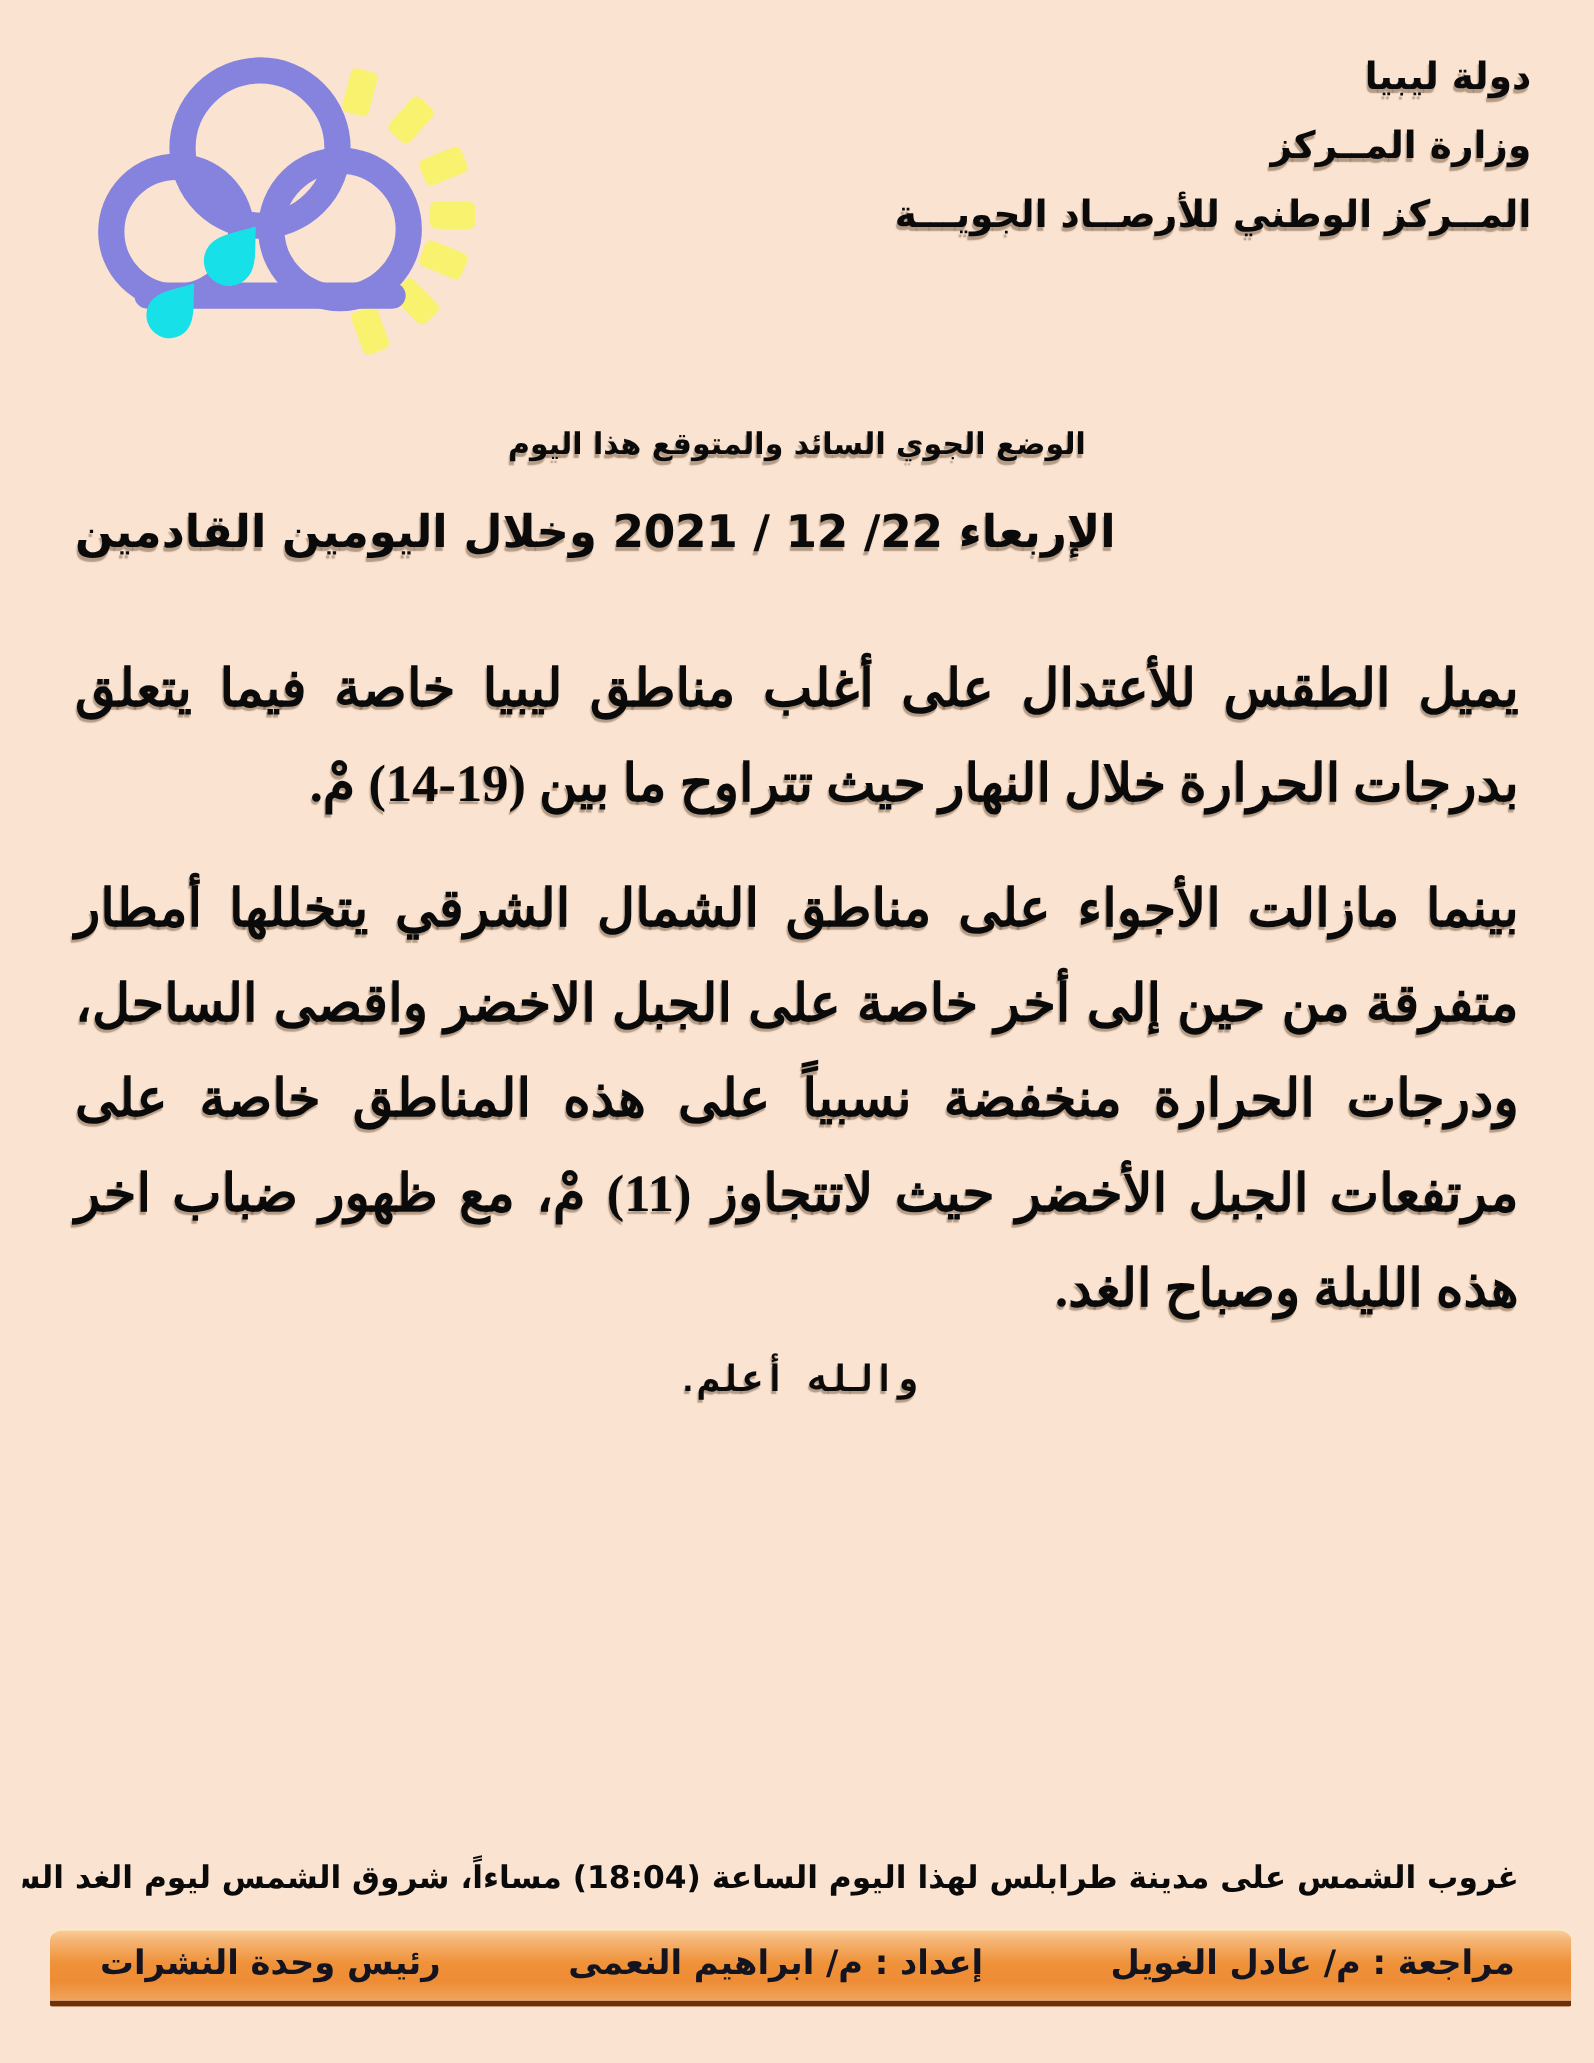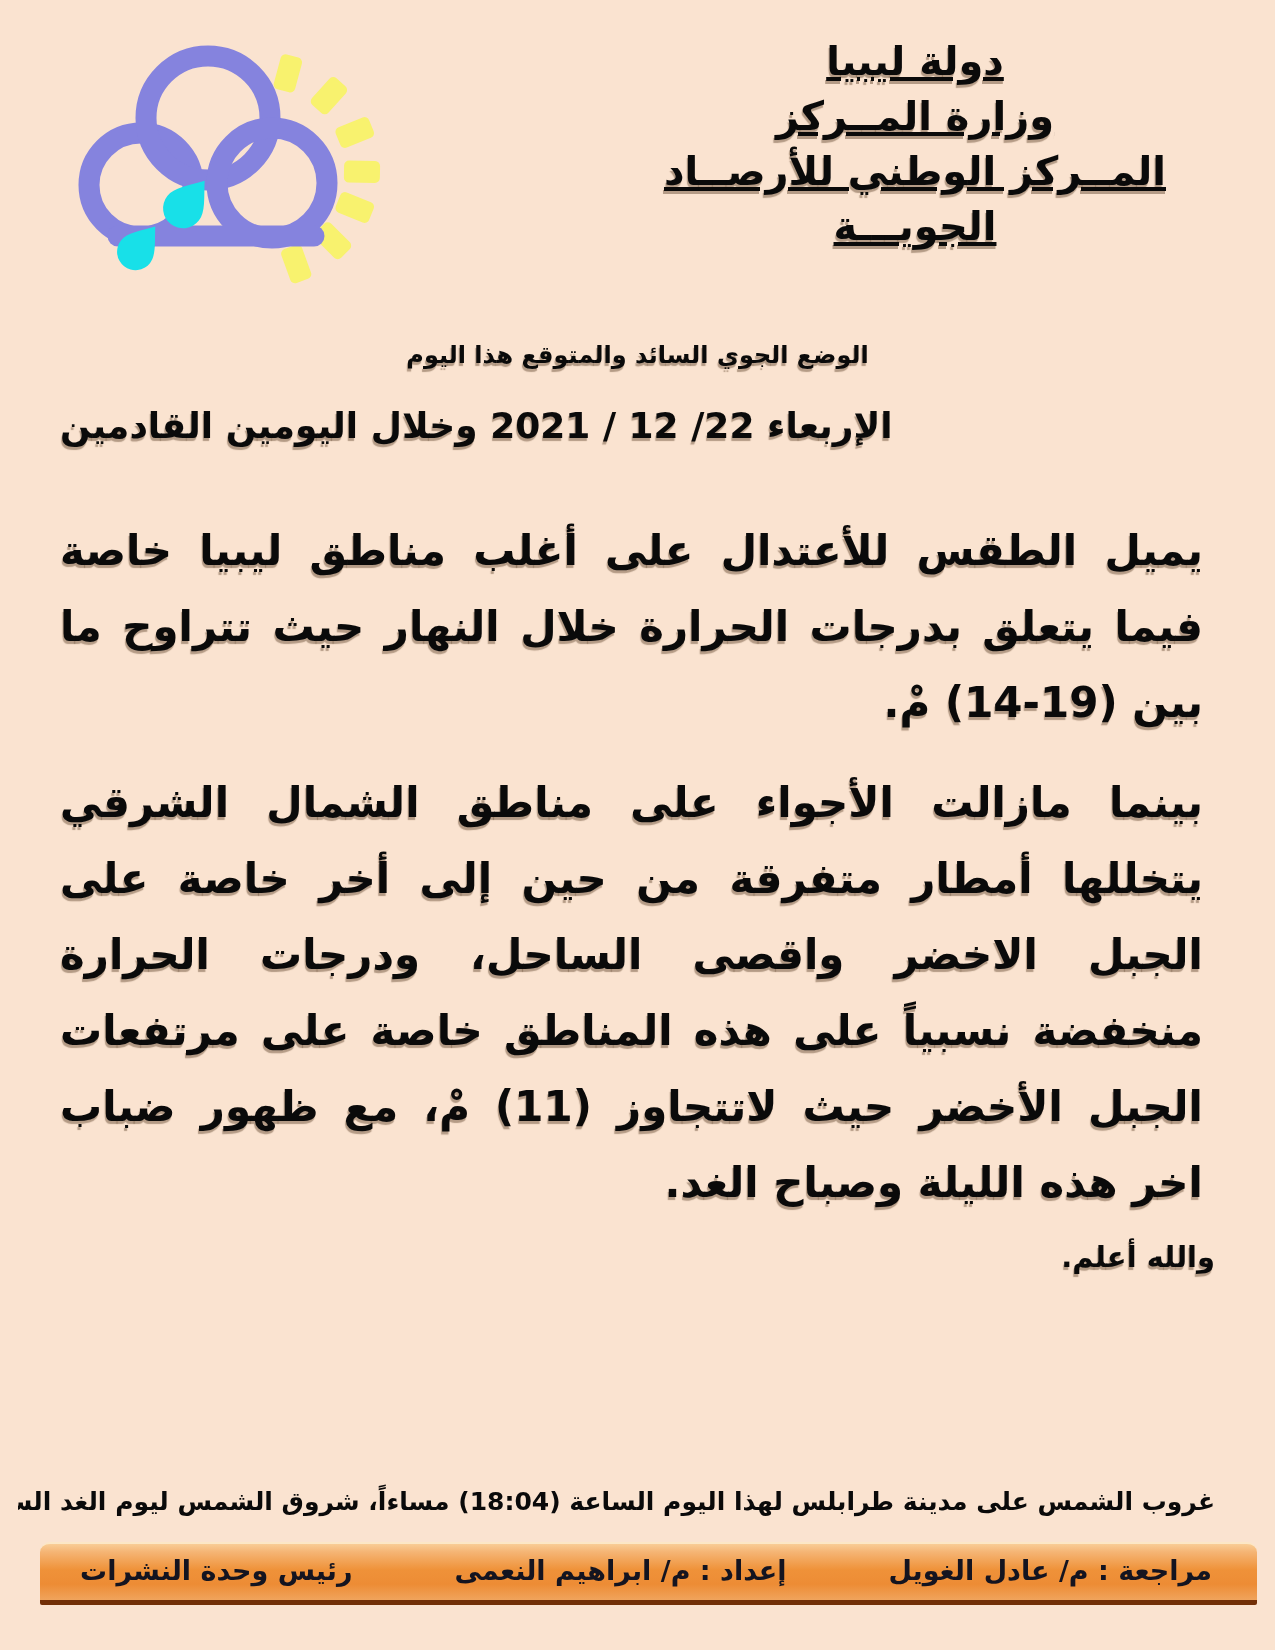--- a/index.html
+++ b/index.html
@@ -39,35 +39,35 @@
     direction:rtl;
     padding:16px 42px 0 42px;
     box-sizing:border-box;
     overflow:hidden;
   }
   .shadowed{text-shadow:-1px 3px 1px rgba(75,48,22,.40);}
 
   .header-row{position:relative;height:245px;}
   .org-block{
     position:absolute;top:0;right:-10px;width:620px;
-    text-align:center;font-size:40px;line-height:55px;text-decoration:underline;
+    font-size:30px;line-height:55px;
   }
   .weather-icon{position:absolute;left:16px;top:6px;width:330px;height:245px;}
   .weather-icon svg{overflow:visible;}
 
   .bulletin-title{margin:50px 0 0 0;text-align:center;font-size:24px;line-height:52px;}
   .bulletin-date{margin:16px 0 0 0;text-align:left;font-size:36px;line-height:58px;}
 
   .para{
-    margin:58px 12px 0 0;
+    margin:58px 0 0 0;
     font-size:42px;line-height:76px;
-    text-align:justify;text-justify:inter-word;
+    text-align:justify;text-justify:inter-word;font-family:Liberation Serif, serif;
   }
   .para.second{margin-top:24px;}
-  .closing-line{margin:14px 0 0 0;font-size:29px;line-height:44px;text-align:right;}
+  .closing-line{margin:14px 0 0 0;font-size:29px;line-height:44px;text-align:center;font-family:Liberation Mono, monospace;}
 
   .sun-times{
     position:absolute;left:42px;right:42px;bottom:112px;
     font-size:25px;line-height:36px;text-align:center;white-space:nowrap;
   }
 
   
   .sig-bar{
     position:absolute;left:22px;right:0;bottom:27px;height:63px;
     box-sizing:border-box;

